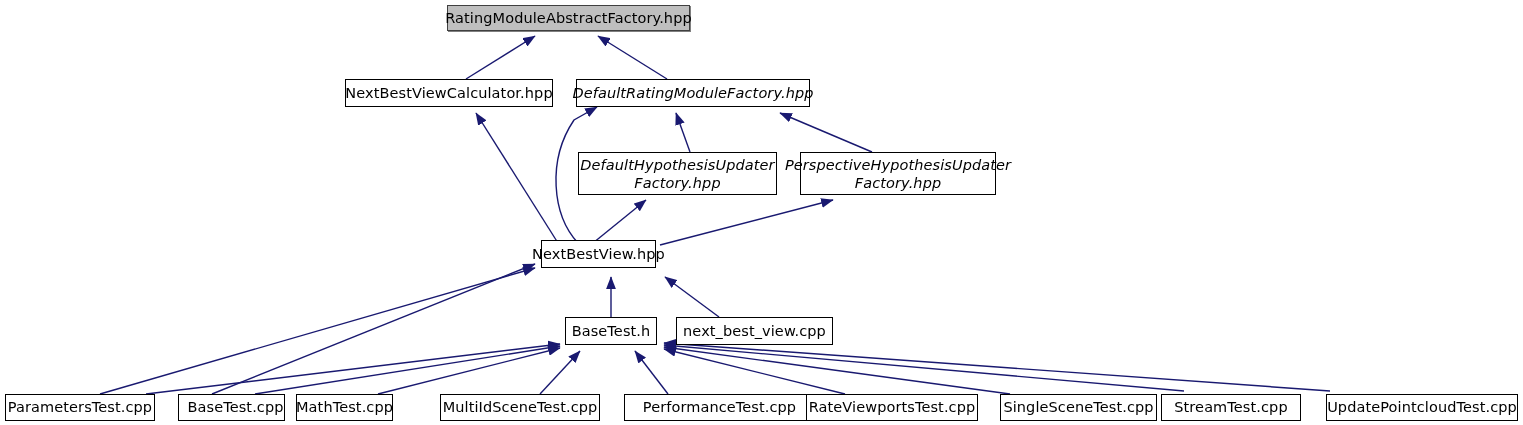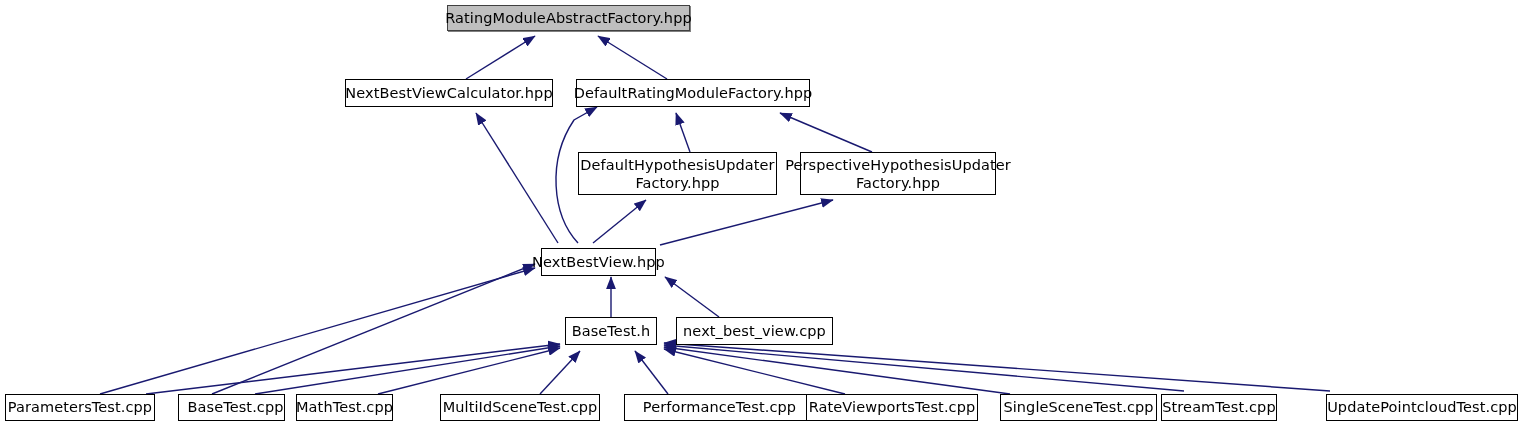--- a/index.html
+++ b/index.html
@@ -41,20 +41,21 @@
     z-index: 3;
     letter-spacing: 0.1px;
   }
   .node.root {
     background: #bfbfbf;
     border: 1px solid #404040;
     box-shadow: 1px 1px 0 0 #7f7f7f;
   }
   .node.two-line {
     line-height: 18px;
+    font-style: italic;
   }
 </style>
 </head>
 <body>
 
 <div id="graph">
   <svg id="edges" viewBox="0 0 1523 425">
     <defs>
       <marker id="arrowhead" markerWidth="9" markerHeight="7" refX="8.5" refY="3.5" orient="auto" markerUnits="strokeWidth">
         <polygon points="0 0, 9 3.5, 0 7" fill="#191970"></polygon>
@@ -80,31 +81,31 @@
         <path d="M 668,394 L 635,351" fill="none" stroke="#191970" stroke-width="1.4" marker-end="url(#arrowhead)"></path>
         <path d="M 845,394 L 664,349" fill="none" stroke="#191970" stroke-width="1.4" marker-end="url(#arrowhead)"></path>
         <path d="M 1010,394 L 664,347" fill="none" stroke="#191970" stroke-width="1.4" marker-end="url(#arrowhead)"></path>
         <path d="M 1184,391 L 664,345" fill="none" stroke="#191970" stroke-width="1.4" marker-end="url(#arrowhead)"></path>
         <path d="M 1330,391 L 664,343" fill="none" stroke="#191970" stroke-width="1.4" marker-end="url(#arrowhead)"></path>
       </g>
   </svg>
   <div id="node-layer">
       <div class="node root" style="left: 447px; top: 5px; width: 243px; height: 26px;">RatingModuleAbstractFactory.hpp</div>
       <div class="node" style="left: 345px; top: 79px; width: 208px; height: 28px;">NextBestViewCalculator.hpp</div>
-      <div class="node" style="left: 576px; top: 79px; width: 234px; height: 28px;">DefaultRatingModuleFactory.hpp</div>
+      <div class="node" style="left: 576px; top: 79px; width: 234px; height: 28px; font-style: italic;">DefaultRatingModuleFactory.hpp</div>
       <div class="node two-line" style="left: 578px; top: 152px; width: 199px; height: 43px;">DefaultHypothesisUpdater
 Factory.hpp</div>
       <div class="node two-line" style="left: 800px; top: 152px; width: 196px; height: 43px;">PerspectiveHypothesisUpdater
 Factory.hpp</div>
-      <div class="node" style="left: 541px; top: 248px; width: 115px; height: 28px;">NextBestView.hpp</div>
+      <div class="node" style="left: 541px; top: 240px; width: 115px; height: 28px;">NextBestView.hpp</div>
       <div class="node" style="left: 565px; top: 317px; width: 92px; height: 28px;">BaseTest.h</div>
       <div class="node" style="left: 676px; top: 317px; width: 157px; height: 28px;">next_best_view.cpp</div>
       <div class="node" style="left: 5px; top: 394px; width: 150px; height: 27px;">ParametersTest.cpp</div>
       <div class="node" style="left: 178px; top: 394px; width: 107px; height: 27px; padding-left: 8px;">BaseTest.cpp</div>
       <div class="node" style="left: 296px; top: 394px; width: 97px; height: 27px;">MathTest.cpp</div>
       <div class="node" style="left: 440px; top: 394px; width: 160px; height: 27px;">MultiIdSceneTest.cpp</div>
       <div class="node" style="left: 624px; top: 394px; width: 191px; height: 27px;">PerformanceTest.cpp</div>
       <div class="node" style="left: 806px; top: 394px; width: 172px; height: 27px;">RateViewportsTest.cpp</div>
       <div class="node" style="left: 1000px; top: 394px; width: 157px; height: 27px;">SingleSceneTest.cpp</div>
-      <div class="node" style="left: 1161px; top: 394px; width: 116px; height: 27px;">StreamTest.cpp</div>
+      <div class="node" style="left: 1161px; top: 394px; width: 140px; height: 27px;">StreamTest.cpp</div>
       <div class="node" style="left: 1326px; top: 394px; width: 192px; height: 27px;">UpdatePointcloudTest.cpp</div>
     </div>
 </div>
 
 </body></html>

